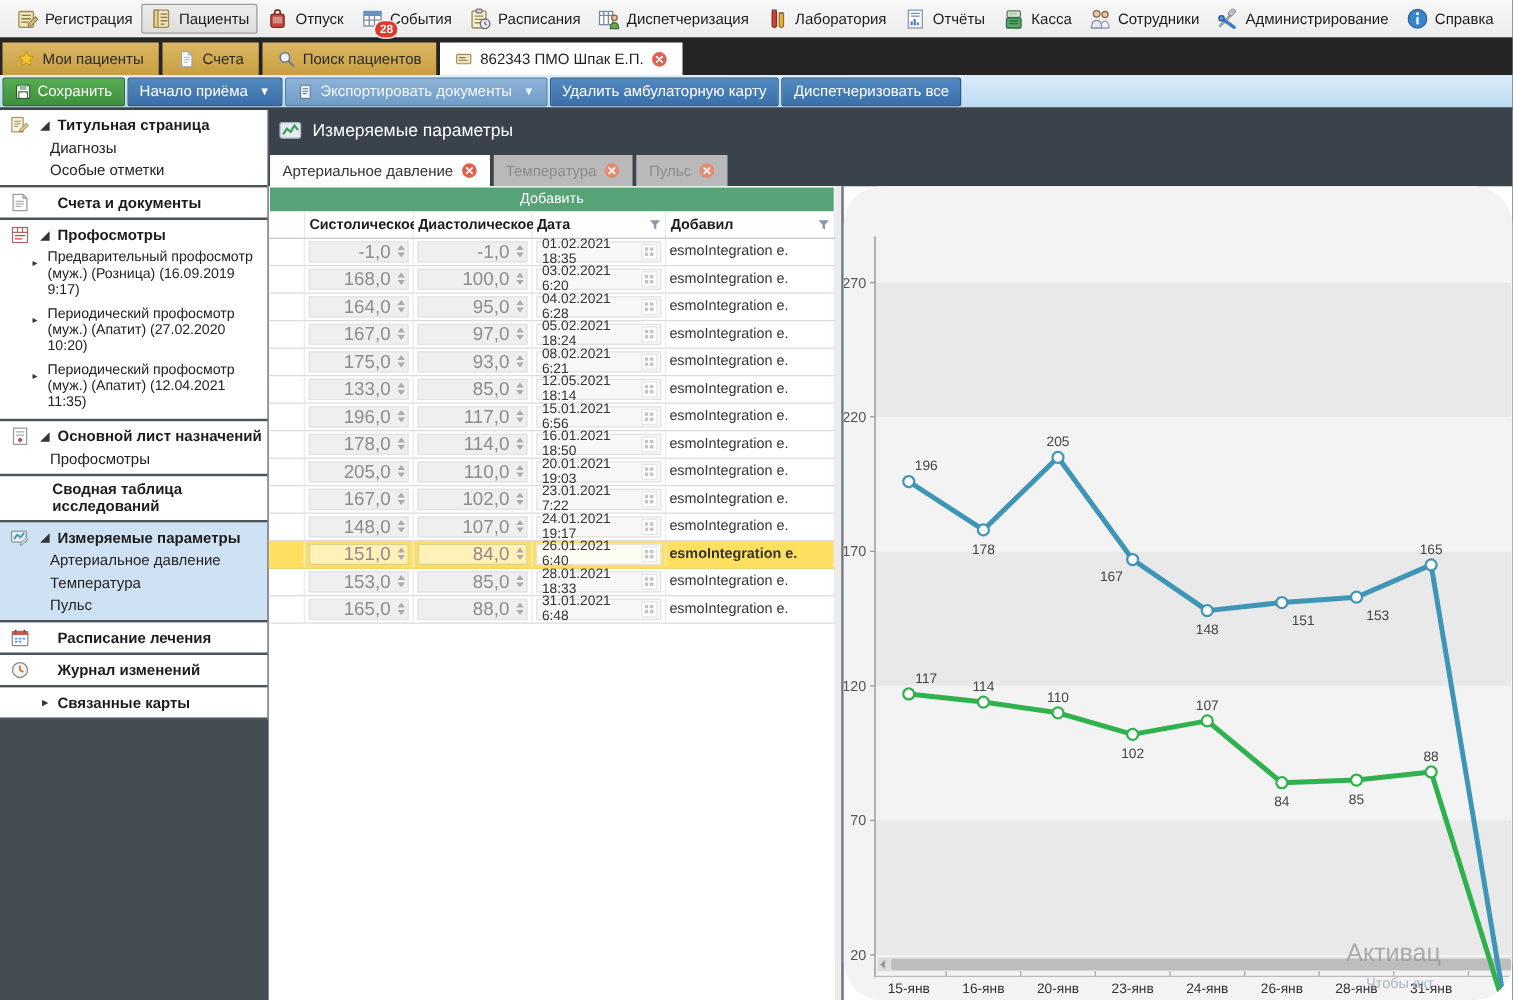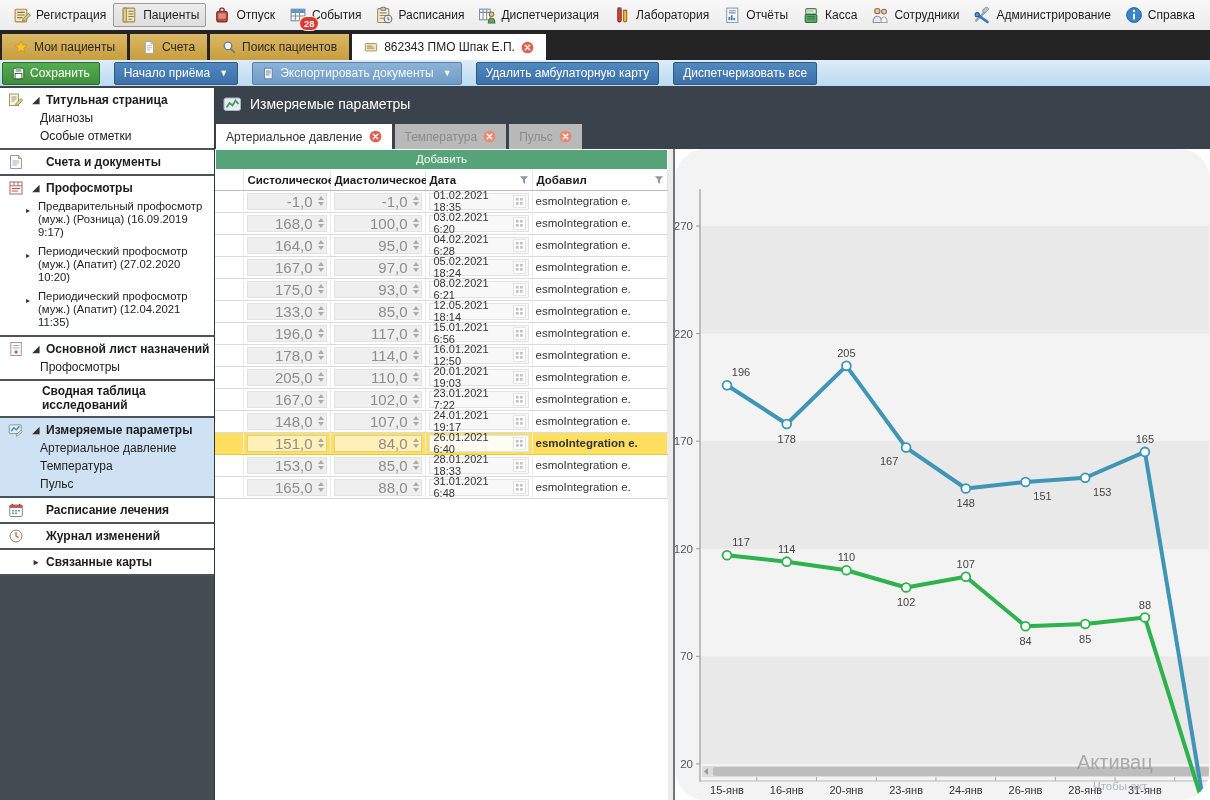--- a/index.html
+++ b/index.html
@@ -16,21 +16,21 @@
     font-size:9.5px; font-weight:bold; border-radius:8px; padding:1px 4px; border:1px solid #fff; }
 
   
   .doctabs { height:30px; background:#242424; display:flex; align-items:flex-end; gap:3px; padding:0 0 0 2px; }
   .dtab { display:flex; align-items:center; gap:6px; height:26px; padding:0 12px;
     background:linear-gradient(#dcb765,#c79e3f); color:#2a2a2a; font-size:12px; white-space:nowrap; }
   .dtab.active { background:#fff; color:#222; }
 
   
   .actions { height:28px; background:linear-gradient(#ddecf9,#badbf2); display:flex;
-    align-items:center; gap:14px; padding:0 2px; border-bottom:2px solid #3c434b; }
+    align-items:center; gap:2px; padding:0 2px; border-bottom:2px solid #3c434b; }
   .abtn { display:flex; align-items:center; gap:5px; color:#fff; font-size:12px;
     background:linear-gradient(#5089bf,#3d6fa9); border:1px solid #31597f; border-radius:2px;
     padding:2px 9px; height:23px; white-space:nowrap; }
   .abtn.green { background:linear-gradient(#55ad51,#3f8f3c); border-color:#2e6e2c; }
   .abtn.light { background:linear-gradient(#8db3d8,#6f9cc6); border-color:#5a80a8; color:#f2f7fc; }
   .abtn .caret { font-size:9px; margin-left:4px; }
 
   
   .body { display:flex; height:712px; }
 
@@ -732,21 +732,21 @@
                   <div class="numbox">
                     <span>114,0</span>
                     <span class="spin">
                       <i class="up"></i>
                       <i class="dn"></i>
                     </span>
                   </div>
                 </td>
     <td>
                   <div class="datebox">
-                    <span>16.01.2021 12:50</span>
+                    <span>16.01.2021 18:50</span>
                     <span class="dbtn">
                       <svg class="ic" width="9" height="9" viewBox="0 0 10 10" fill="none">
                         <rect x="1" y="1" width="3" height="3" fill="#c2c2c2"></rect>
                         <rect x="5.6" y="1" width="3" height="3" fill="#c2c2c2"></rect>
                         <rect x="1" y="5.6" width="3" height="3" fill="#c2c2c2"></rect>
                         <rect x="5.6" y="5.6" width="3" height="3" fill="#c2c2c2"></rect>
                       </svg>
                     </span>
                   </div>
                 </td>

